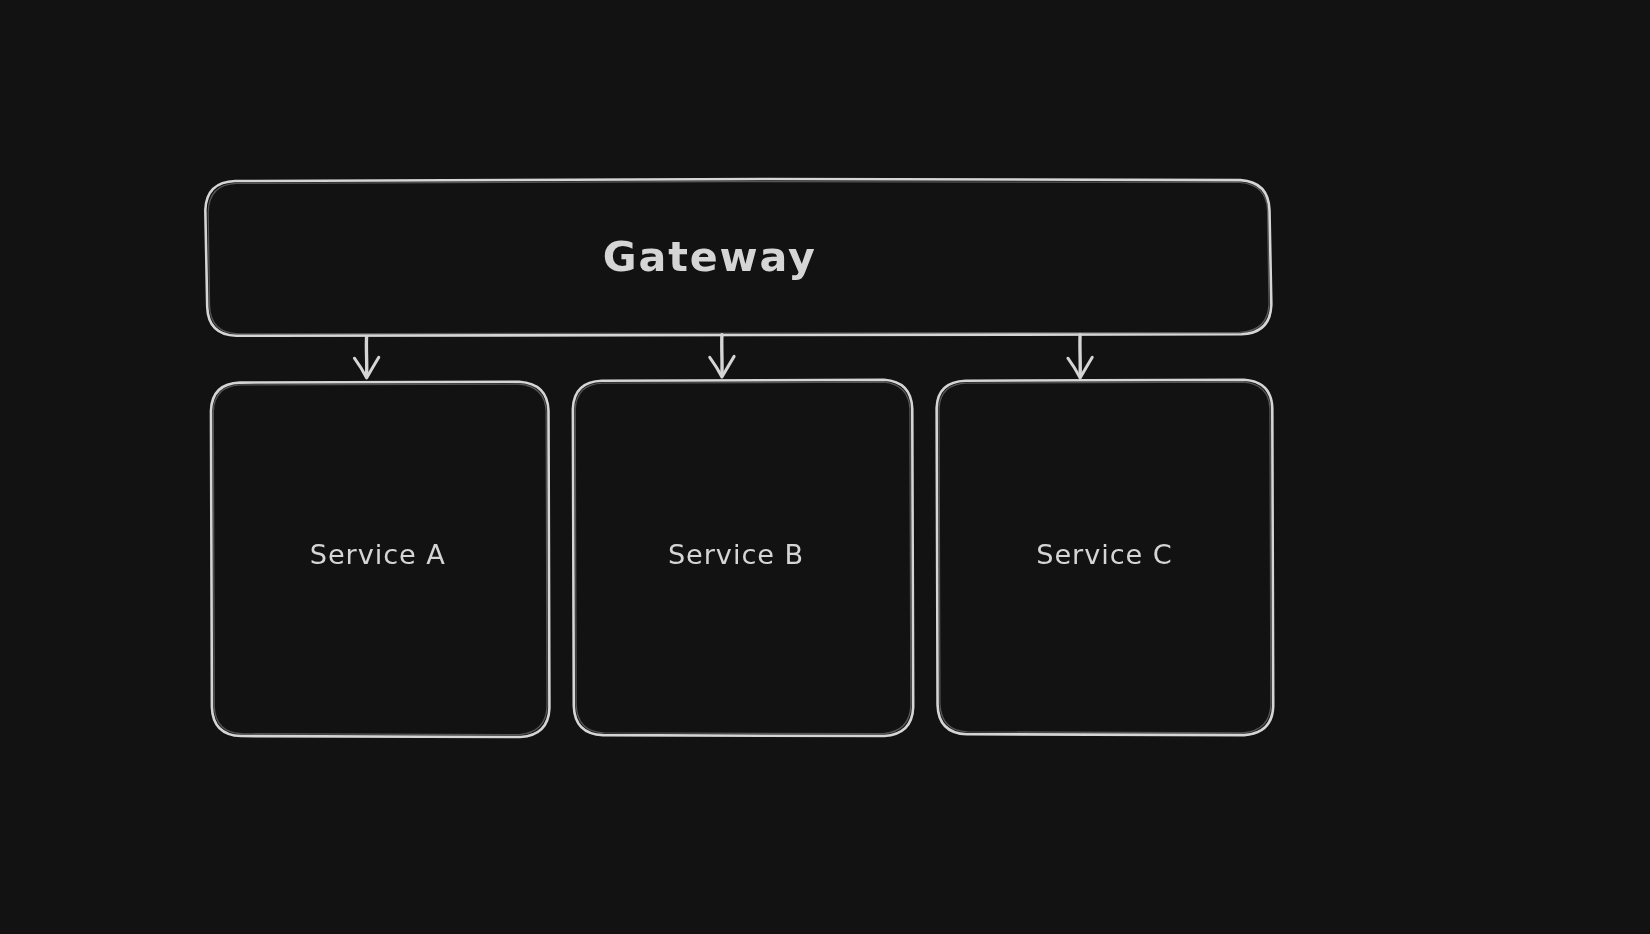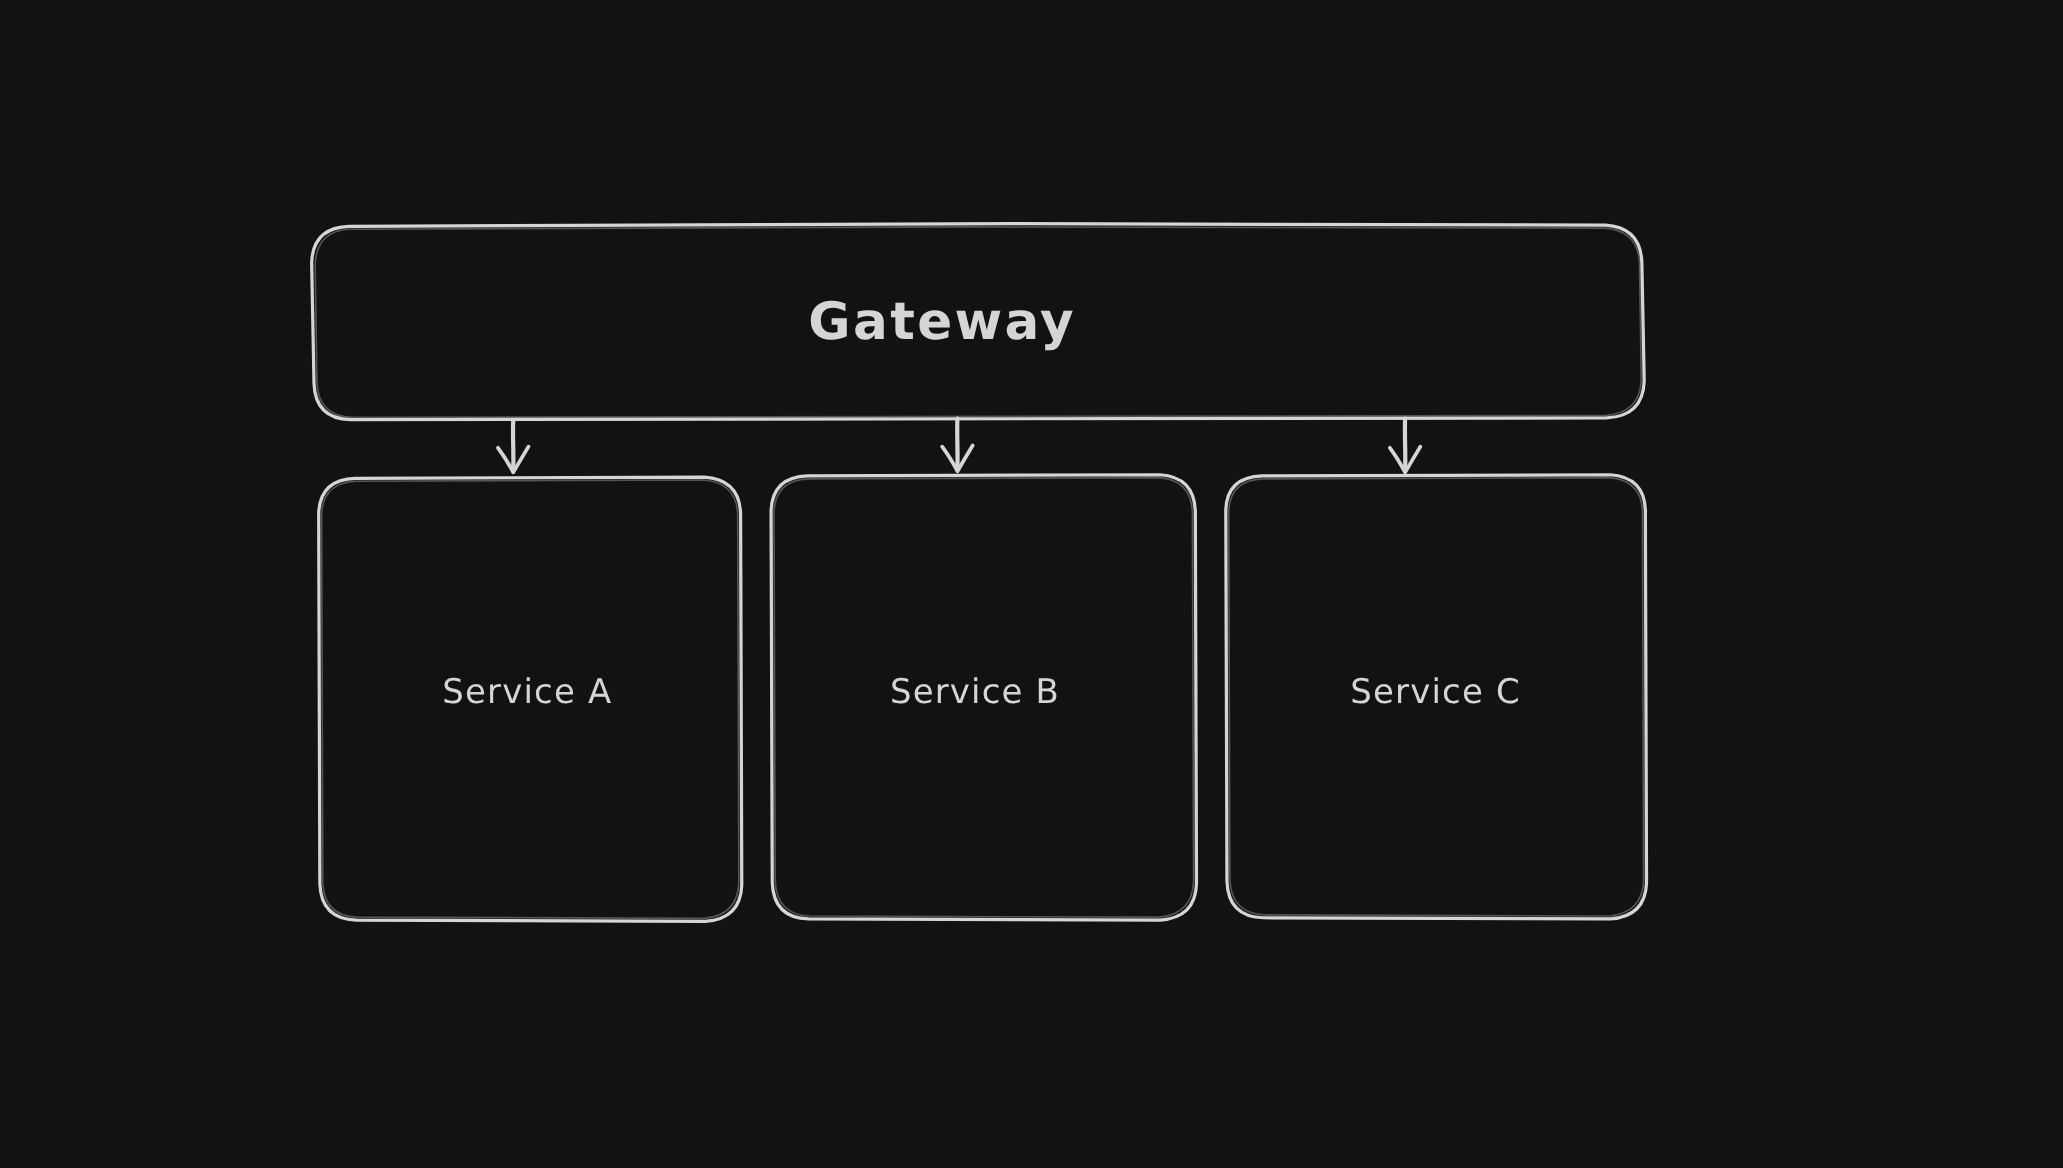--- a/index.html
+++ b/index.html
@@ -12,21 +12,20 @@
     margin: 0;
     padding: 0;
     background: var(--bg);
   }
   .canvas {
     position: relative;
     width: 1547px;
     height: 934px;
     background: var(--bg);
     overflow: hidden;
-    margin-left: 44px;
   }
   .diagram-svg {
     position: absolute;
     inset: 0;
     width: 100%;
     height: 100%;
     display: block;
   }
   .shape {
     fill: none;

